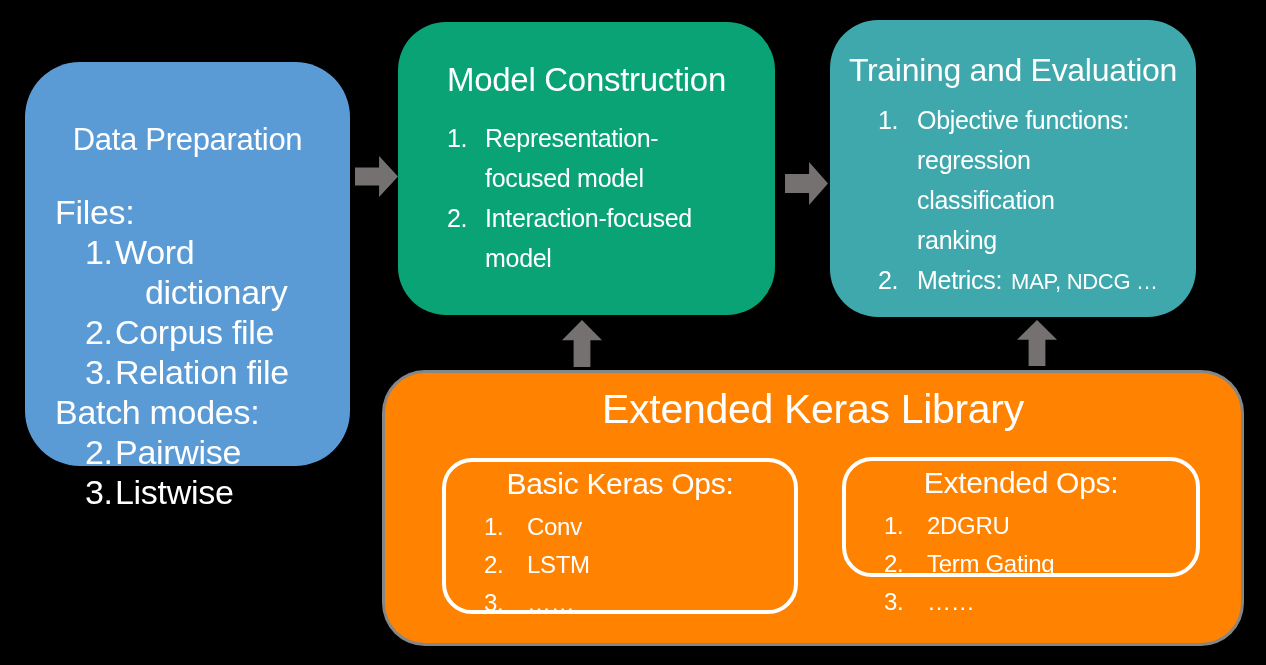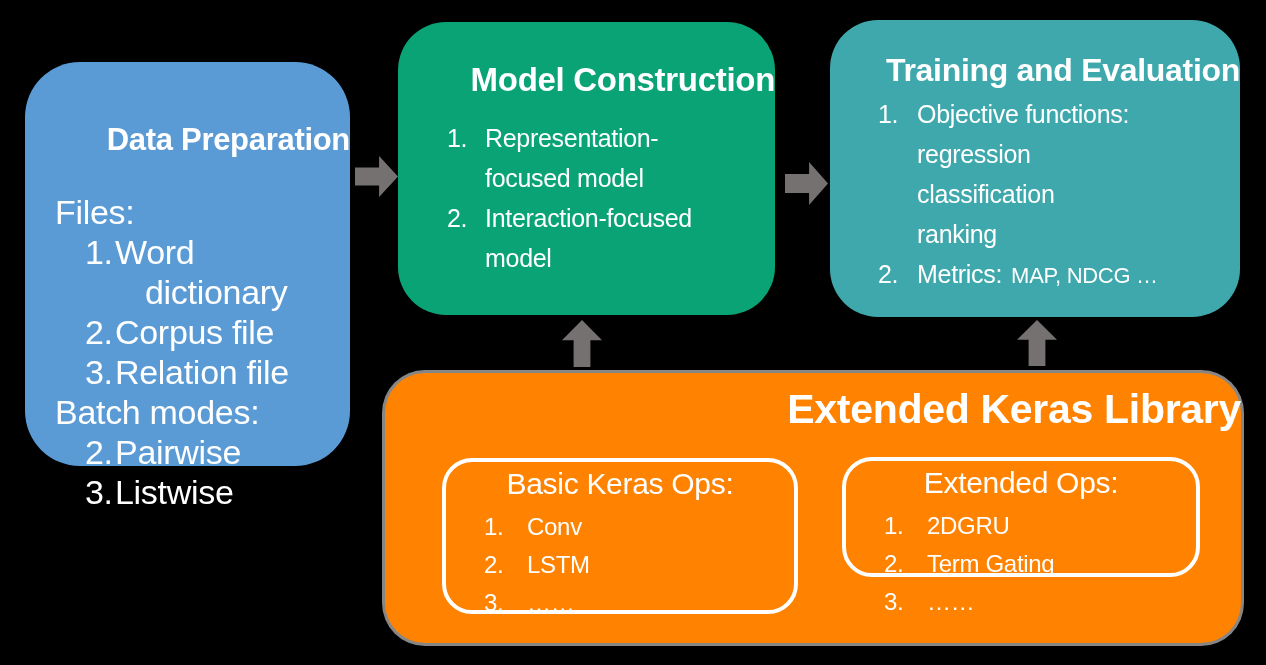--- a/index.html
+++ b/index.html
@@ -25,33 +25,33 @@
   
   #box-data-prep {
     left: 25px; top: 62px; width: 325px; height: 404px;
     border-radius: 55px;
   }
   #box-model {
     left: 398px; top: 22px; width: 377px; height: 293px;
     border-radius: 48px;
   }
   #box-train {
-    left: 830px; top: 20px; width: 410px; height: 297px;
+    left: 830px; top: 20px; width: 366px; height: 297px;
     border-radius: 48px;
   }
   #box-keras {
     left: 385px; top: 373px; width: 856px; height: 270px;
     border-radius: 40px;
     box-shadow: 0 0 0 3px rgba(158,158,158,0.85);
   }
   
   .title {
-    margin: 0;
-    font-weight: 700;
-    text-align: right;
+    margin: 8px;
+    font-weight: 400;
+    text-align: center;
     white-space: nowrap;
   }
   #box-data-prep .title { margin-top: 56px; line-height: 44px; font-size: 31px; }
   #box-model     .title { margin-top: 36px; line-height: 44px; font-size: 33px; }
   #box-train     .title { margin-top: 28px; line-height: 44px; font-size: 32px; }
   #box-keras     .title { margin-top: 10px; line-height: 52px; font-size: 41px; }
   
   .body { margin: 0; }
   #box-data-prep .body { margin-top: 30px; font-size: 34px; }
   #box-model     .body { margin-top: 16px; font-size: 25px; }

